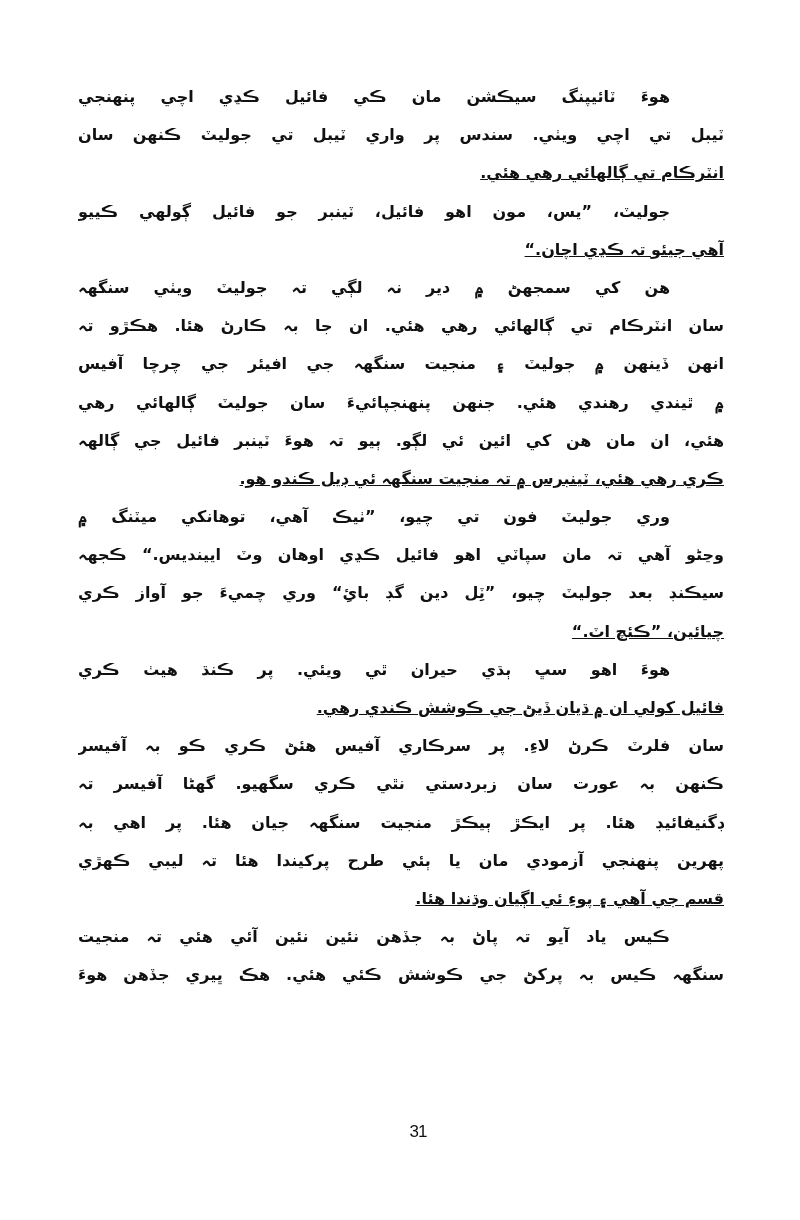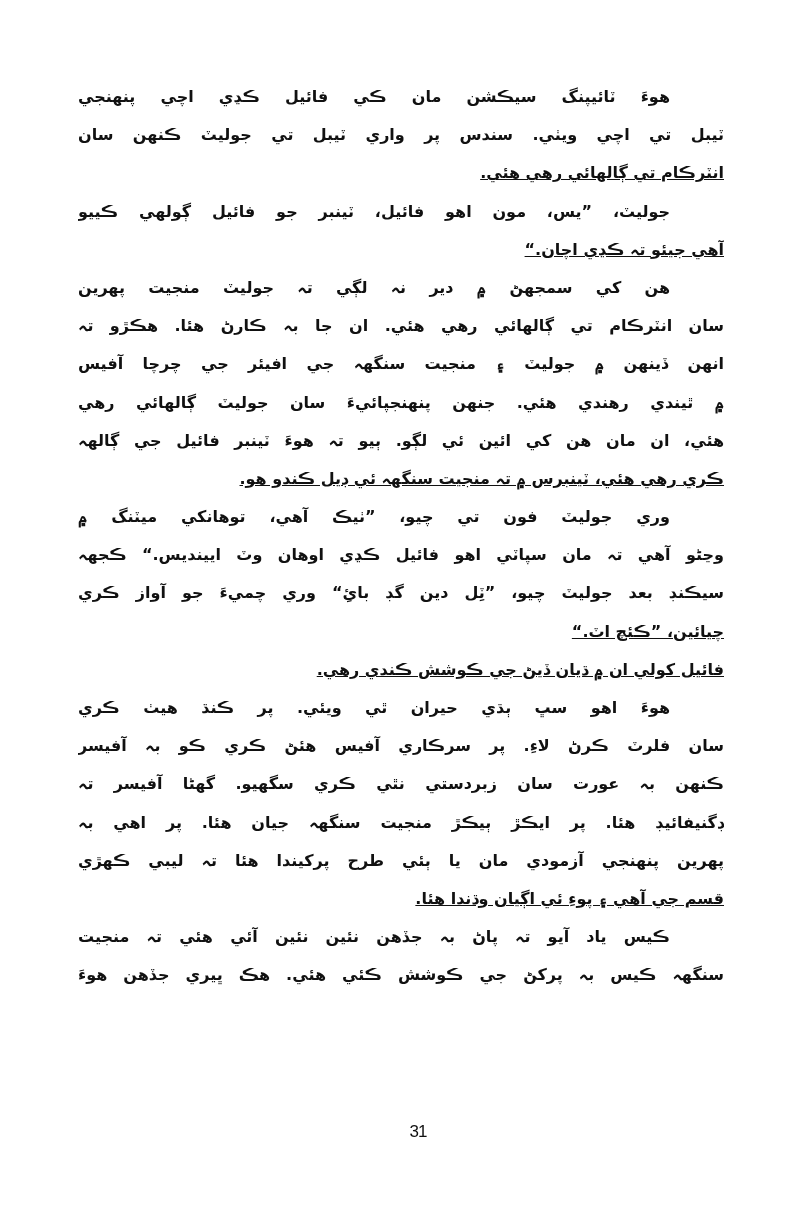--- a/index.html
+++ b/index.html
@@ -62,38 +62,38 @@
     <span class="line">ٽيبل تي اچي ويٺي. سندس پر واري ٽيبل تي جوليٽ ڪنهن سان</span>
     <span class="line last">انٽرڪام تي ڳالهائي رهي هئي.</span>
   </div>
 
   <div>
     <span class="line indent">جوليٽ، ”يس، مون اهو فائيل، ٽينبر جو فائيل ڳولهي ڪييو</span>
     <span class="line last">آهي جيئو تہ ڪڍي اچان.“</span>
   </div>
 
   <div>
-    <span class="line indent">هن کي سمجهڻ ۾ دير نہ لڳي تہ جوليٽ منجيت پهرين</span>
+    <span class="line indent">هن کي سمجهڻ ۾ دير نہ لڳي تہ جوليٽ ويٺي سنگهہ</span>
     <span class="line">سان انٽرڪام تي ڳالهائي رهي هئي. ان جا بہ ڪارڻ هئا. هڪڙو تہ</span>
     <span class="line">انهن ڏينهن ۾ جوليٽ ۽ منجيت سنگهہ جي افيئر جي چرچا آفيس</span>
     <span class="line">۾ ٿيندي رهندي هئي. جنهن پنهنجپائيءَ سان جوليٽ ڳالهائي رهي</span>
     <span class="line">هئي، ان مان هن کي ائين ئي لڳو. ٻيو تہ هوءَ ٽينبر فائيل جي ڳالهہ</span>
     <span class="line last">ڪري رهي هئي، ٽينبرس ۾ تہ منجيت سنگهہ ئي ڊيل ڪندو هو.</span>
   </div>
 
   <div>
     <span class="line indent">وري جوليٽ فون تي چيو، ”ٺيڪ آهي، توهانکي ميٽنگ ۾</span>
     <span class="line">وڃڻو آهي تہ مان سپاٽي اهو فائيل ڪڍي اوهان وٽ ايينديس.“ ڪجهہ</span>
     <span class="line">سيڪنڊ بعد جوليٽ چيو، ”ٽِل دين گڊ بائِ“ وري چميءَ جو آواز ڪري</span>
     <span class="line last">چيائين، ”ڪئچ اٽ.“</span>
   </div>
 
   <div>
+    <span class="line indent">هوءَ اهو سڀ ٻڌي حيران ٿي ويئي. پر ڪنڌ هيٺ ڪري</span>
     <span class="line last">فائيل کولي ان ۾ ڌيان ڏيڻ جي ڪوشش ڪندي رهي.</span>
-    <span class="line indent">هوءَ اهو سڀ ٻڌي حيران ٿي ويئي. پر ڪنڌ هيٺ ڪري</span>
   </div>
 
   <div>
     <span class="line">سان فلرٽ ڪرڻ لاءِ. پر سرڪاري آفيس هئڻ ڪري ڪو بہ آفيسر</span>
     <span class="line">ڪنهن بہ عورت سان زبردستي نٿي ڪري سگهيو. گهڻا آفيسر تہ</span>
     <span class="line">ڊگنيفائيڊ هئا. پر ايڪڙ ٻيڪڙ منجيت سنگهہ جيان هئا. پر اهي بہ</span>
     <span class="line">پهرين پنهنجي آزمودي مان يا ٻئي طرح پرکيندا هئا تہ ليبي ڪهڙي</span>
     <span class="line last">قسم جي آهي ۽ پوءِ ئي اڳيان وڌندا هئا.</span>
   </div>
 

